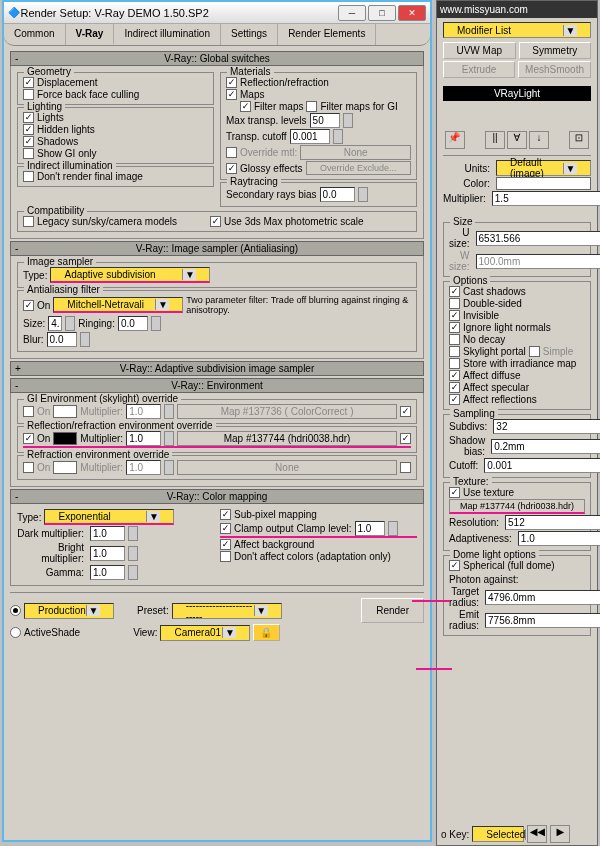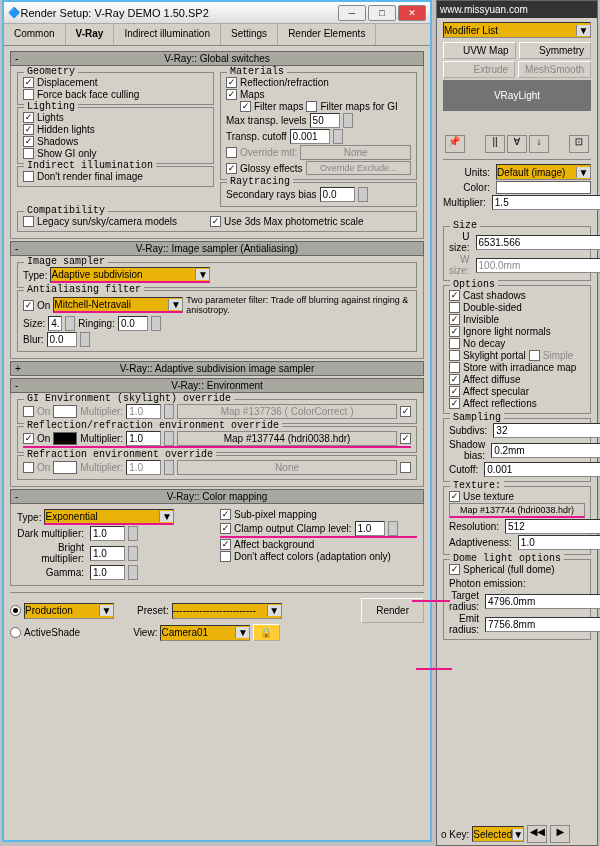--- a/index.html
+++ b/index.html
@@ -5,49 +5,49 @@
 *{box-sizing:border-box;margin:0;padding:0;font-family:Tahoma,sans-serif;font-size:10px;}
 body{background:#c0c0c0;width:600px;height:846px;position:relative;overflow:hidden;}
 .win{position:absolute;background:#d4d0c8;border:1px solid #666;}
 .left{left:2px;top:0;width:430px;height:842px;border:2px solid #5bb8e8;}
 .titlebar{background:linear-gradient(#fff,#ddd);height:22px;display:flex;align-items:center;padding:0 4px;border-bottom:1px solid #aaa;}
 .titlebar .t{flex:1;font-size:11px;}
 .winbtns{display:flex;gap:2px;}
 .winbtn{width:28px;height:16px;border:1px solid #888;border-radius:2px;text-align:center;font-size:9px;line-height:14px;}
 .close{background:#e04343;color:#fff;}
 .minmax{background:#eee;}
-.tabs{display:flex;background:#d4d0c8;border-bottom:1px solid #888;}
+.tabs{display:flex;background:#d4d0c8;border-bottom:1px solid #888;border-radius:10px;}
 .tab{padding:4px 10px;font-size:10px;border-right:1px solid #aaa;}
 .tab.act{background:#d4d0c8;border-bottom:2px solid #d4d0c8;font-weight:bold;}
 .content{padding:3px 6px;overflow-y:auto;height:798px;}
 .rollhdr{background:#a8a8a0;border:1px solid #666;padding:1px 4px;text-align:center;font-size:10px;margin-top:2px;position:relative;}
 .rollhdr .pm{position:absolute;left:4px;}
 .group{border:1px solid #888;border-top:none;padding:4px 6px;background:#d4d0c8;}
 .sg{border:1px solid #888;padding:3px 5px;margin:2px 0;position:relative;}
-.sglbl{position:absolute;top:-7px;left:6px;background:#d4d0c8;padding:0 3px;font-size:10px;font-family:Liberation Mono, monospace;}
+.sglbl{position:absolute;top:-7px;left:6px;background:#d4d0c8;padding:0 3px;font-size:10px;}
 .row{display:flex;align-items:center;gap:3px;margin:1px 0;}
 .cb{width:11px;height:11px;border:1px solid #666;background:#fff;display:inline-block;text-align:center;line-height:9px;font-size:9px;}
 .cb.chk::after{content:'✓';font-size:9px;}
 .inp{background:#fff;border:1px inset #888;padding:1px 2px;height:15px;font-size:10px;}
 .spin{width:10px;background:#ccc;border:1px solid #888;display:inline-block;height:15px;}
-.dd{background:#eab308;border:1px inset #888;height:16px;display:flex;align-items:center;padding:0 0;}
+.dd{background:#fde047;border:1px inset #888;height:16px;display:flex;align-items:center;padding:0 13px;}
 .ddarr{width:14px;text-align:center;background:#ddd;border-left:1px solid #888;}
-.btn{background:#d4d0c8;border:1px outset #fff;padding:2px 6px;font-size:10px;text-align:right;}
+.btn{background:#d4d0c8;border:1px outset #fff;padding:2px 6px;font-size:10px;}
 .mapbtn{background:#d4d0c8;border:1px solid #888;padding:1px 4px;font-size:10px;flex:1;text-align:center;}
 .pink{border-bottom:2px solid #e8168c;}
 .gry{color:#888;}
 .cols{display:flex;gap:6px;}
 .col{flex:1;}
 .rad{width:11px;height:11px;border:1px solid #666;border-radius:50%;background:#fff;display:inline-block;}
 .rad.on::after{content:'';display:block;width:5px;height:5px;background:#000;border-radius:50%;margin:2px;}
 .swatch{width:24px;height:13px;border:1px solid #666;display:inline-block;}
 .right{left:436px;top:0;width:162px;height:846px;background:#d4d0c8;}
 .rtop{background:#333;color:#fff;padding:3px;font-size:10px;}
 .rpnl{padding:4px 6px;}
-.sel{background:#737373;color:#fff;padding:10px 8px;text-align:center;margin:2px 0;}
+.sel{background:#000000;color:#fff;padding:2px 8px;text-align:center;margin:8px 0;}
 .tb{display:flex;gap:2px;padding:2px;}
 .tbtn{width:20px;height:18px;border:1px solid #888;background:#d4d0c8;text-align:center;font-size:10px;}
 .rlbl{text-align:right;width:70px;display:inline-block;padding-right:3px;}
 .pinkline{position:absolute;background:#e8168c;height:2px;z-index:100;}
 </style>
 </head>
 <body>
 
 <div class="win left">
 <div class="titlebar">
@@ -466,21 +466,21 @@
           <input class="inp" style="flex: 1 1 0%;" value="1.0">
         </div>
 </div>
 
 <div class="sg" style="margin-top:4px">
         <div class="sglbl">Dome light options</div>
 <div class="row">
           <span class="cb chk"></span>
           <span>Spherical (full dome)</span>
         </div>
-<div style="font-size:10px;margin-top:3px">Photon emission:</div>
+<div style="font-size:10px;margin-top:3px">Photon against:</div>
 <div class="row">
           <span class="rlbl">Target radius:</span>
           <input class="inp" style="flex: 1 1 0%;" value="4796.0mm">
         </div>
 <div class="row">
           <span class="rlbl">Emit radius:</span>
           <input class="inp" style="flex: 1 1 0%;" value="7756.8mm">
         </div>
 </div>
 </div>

